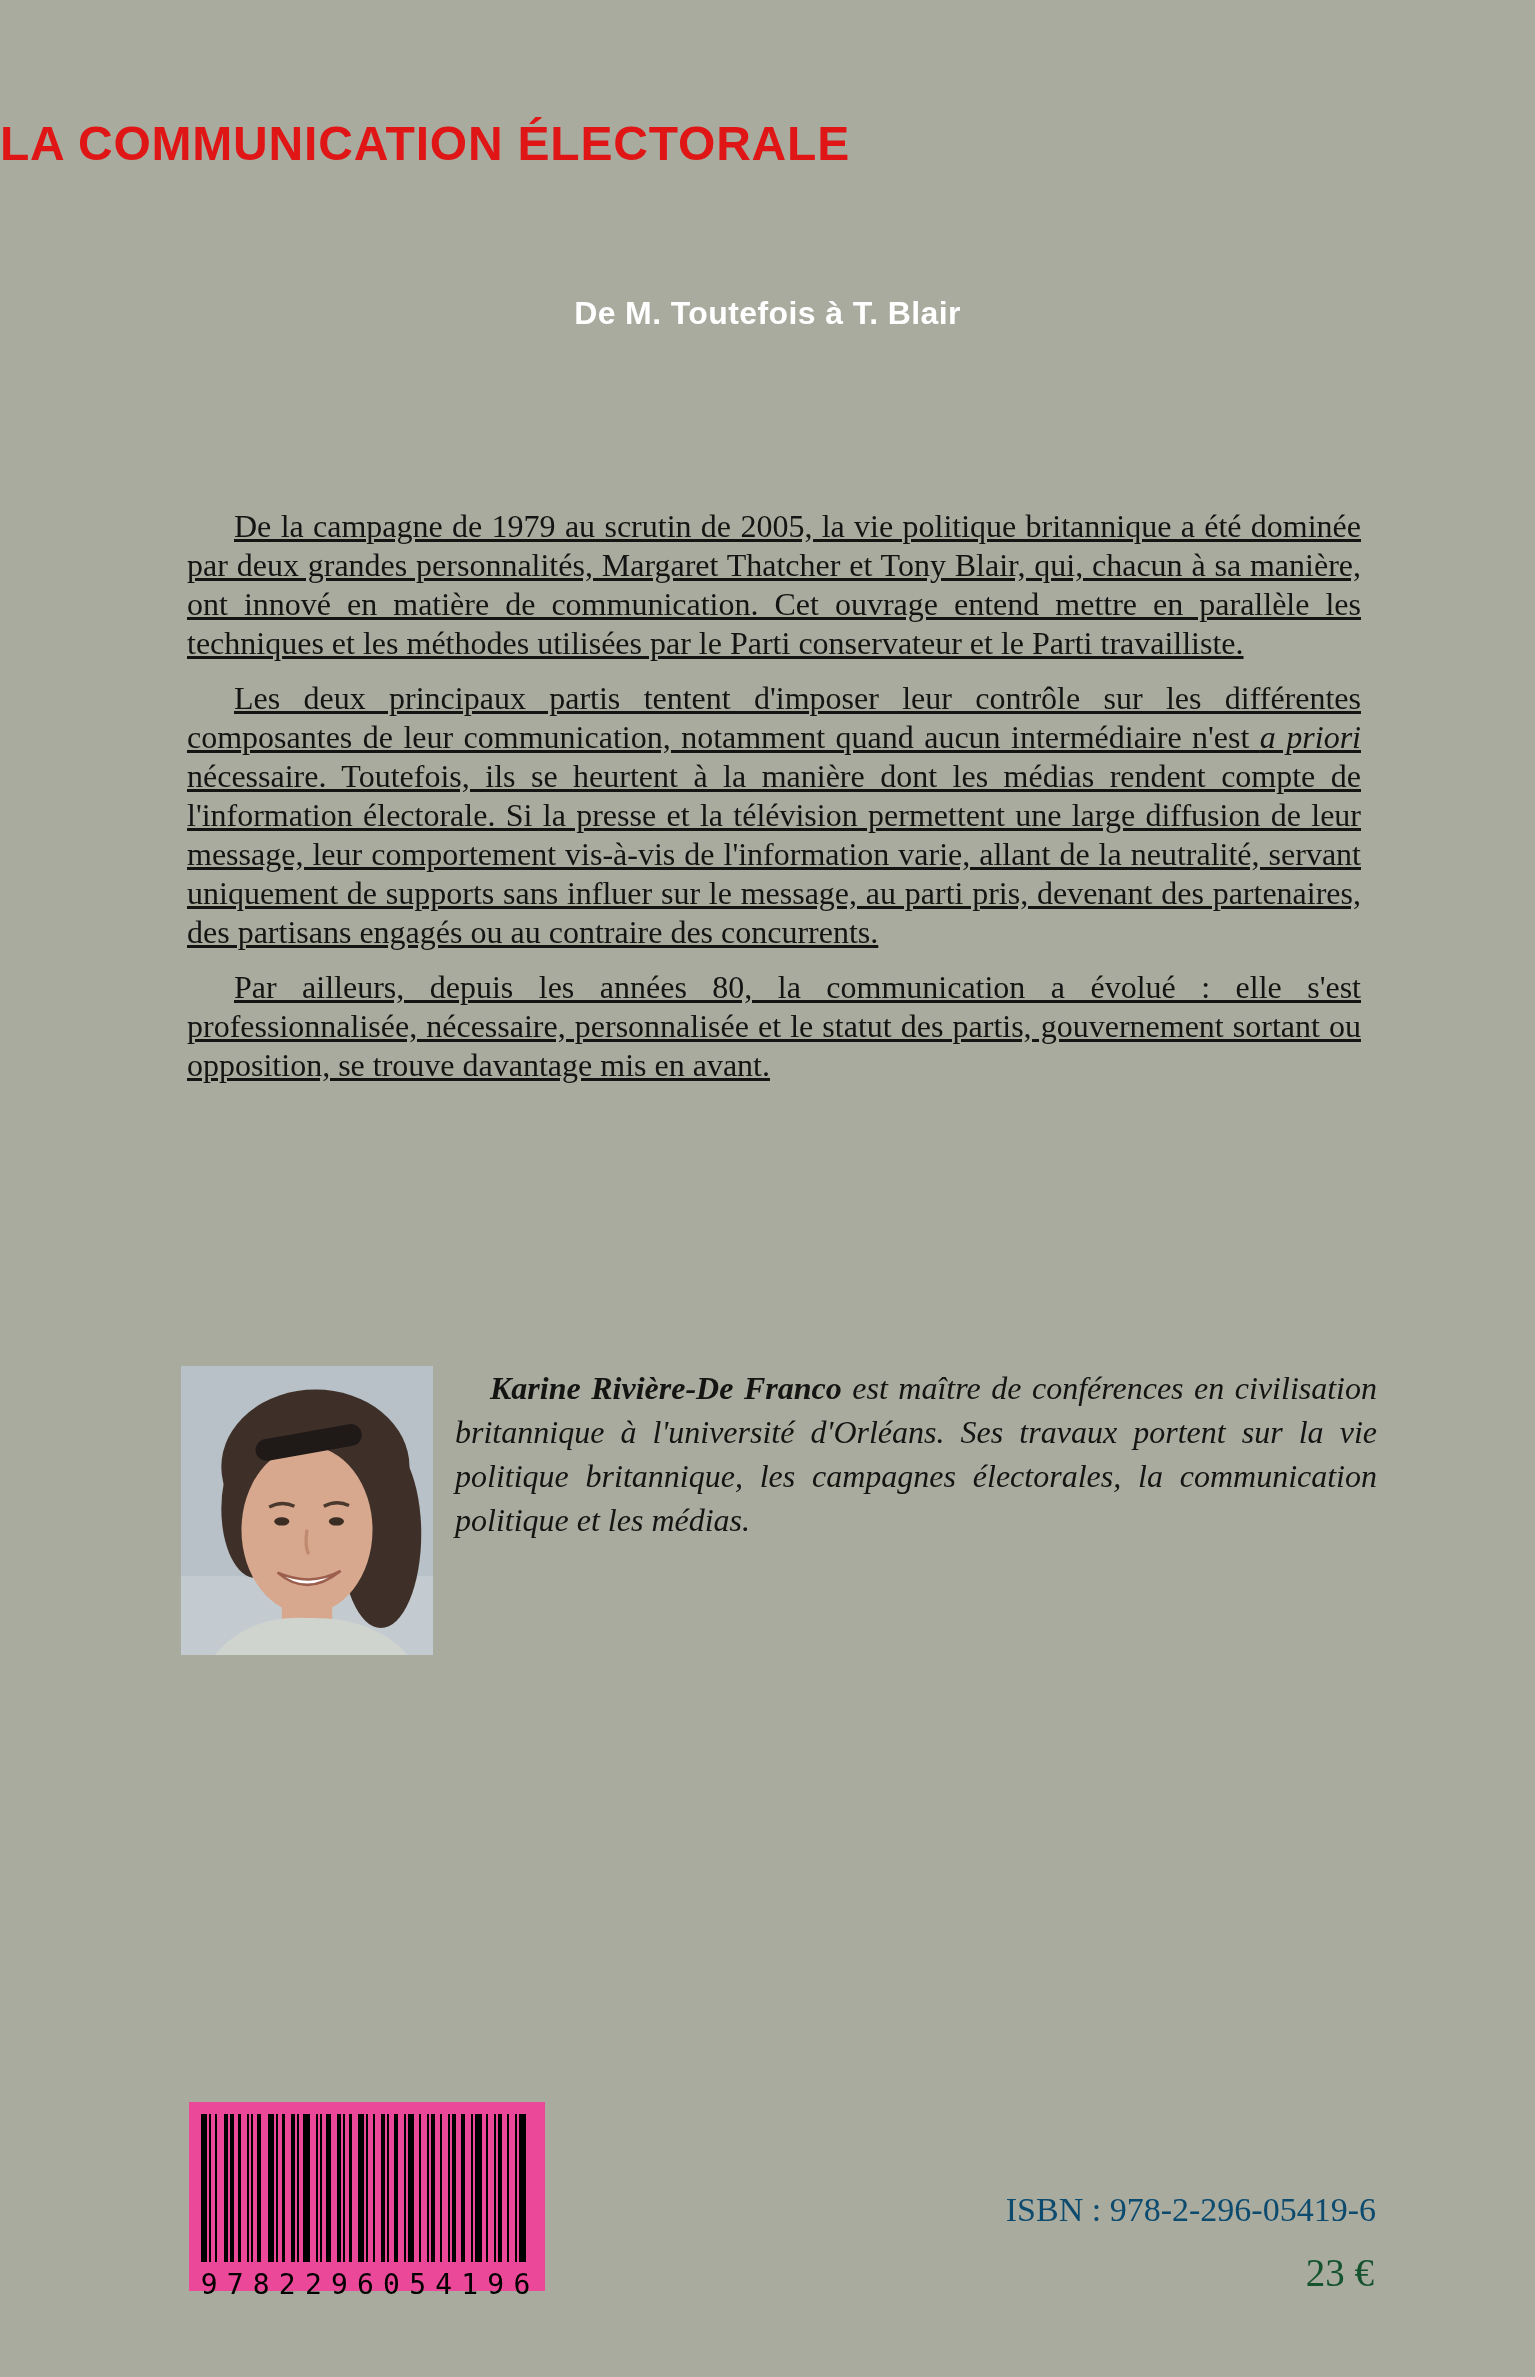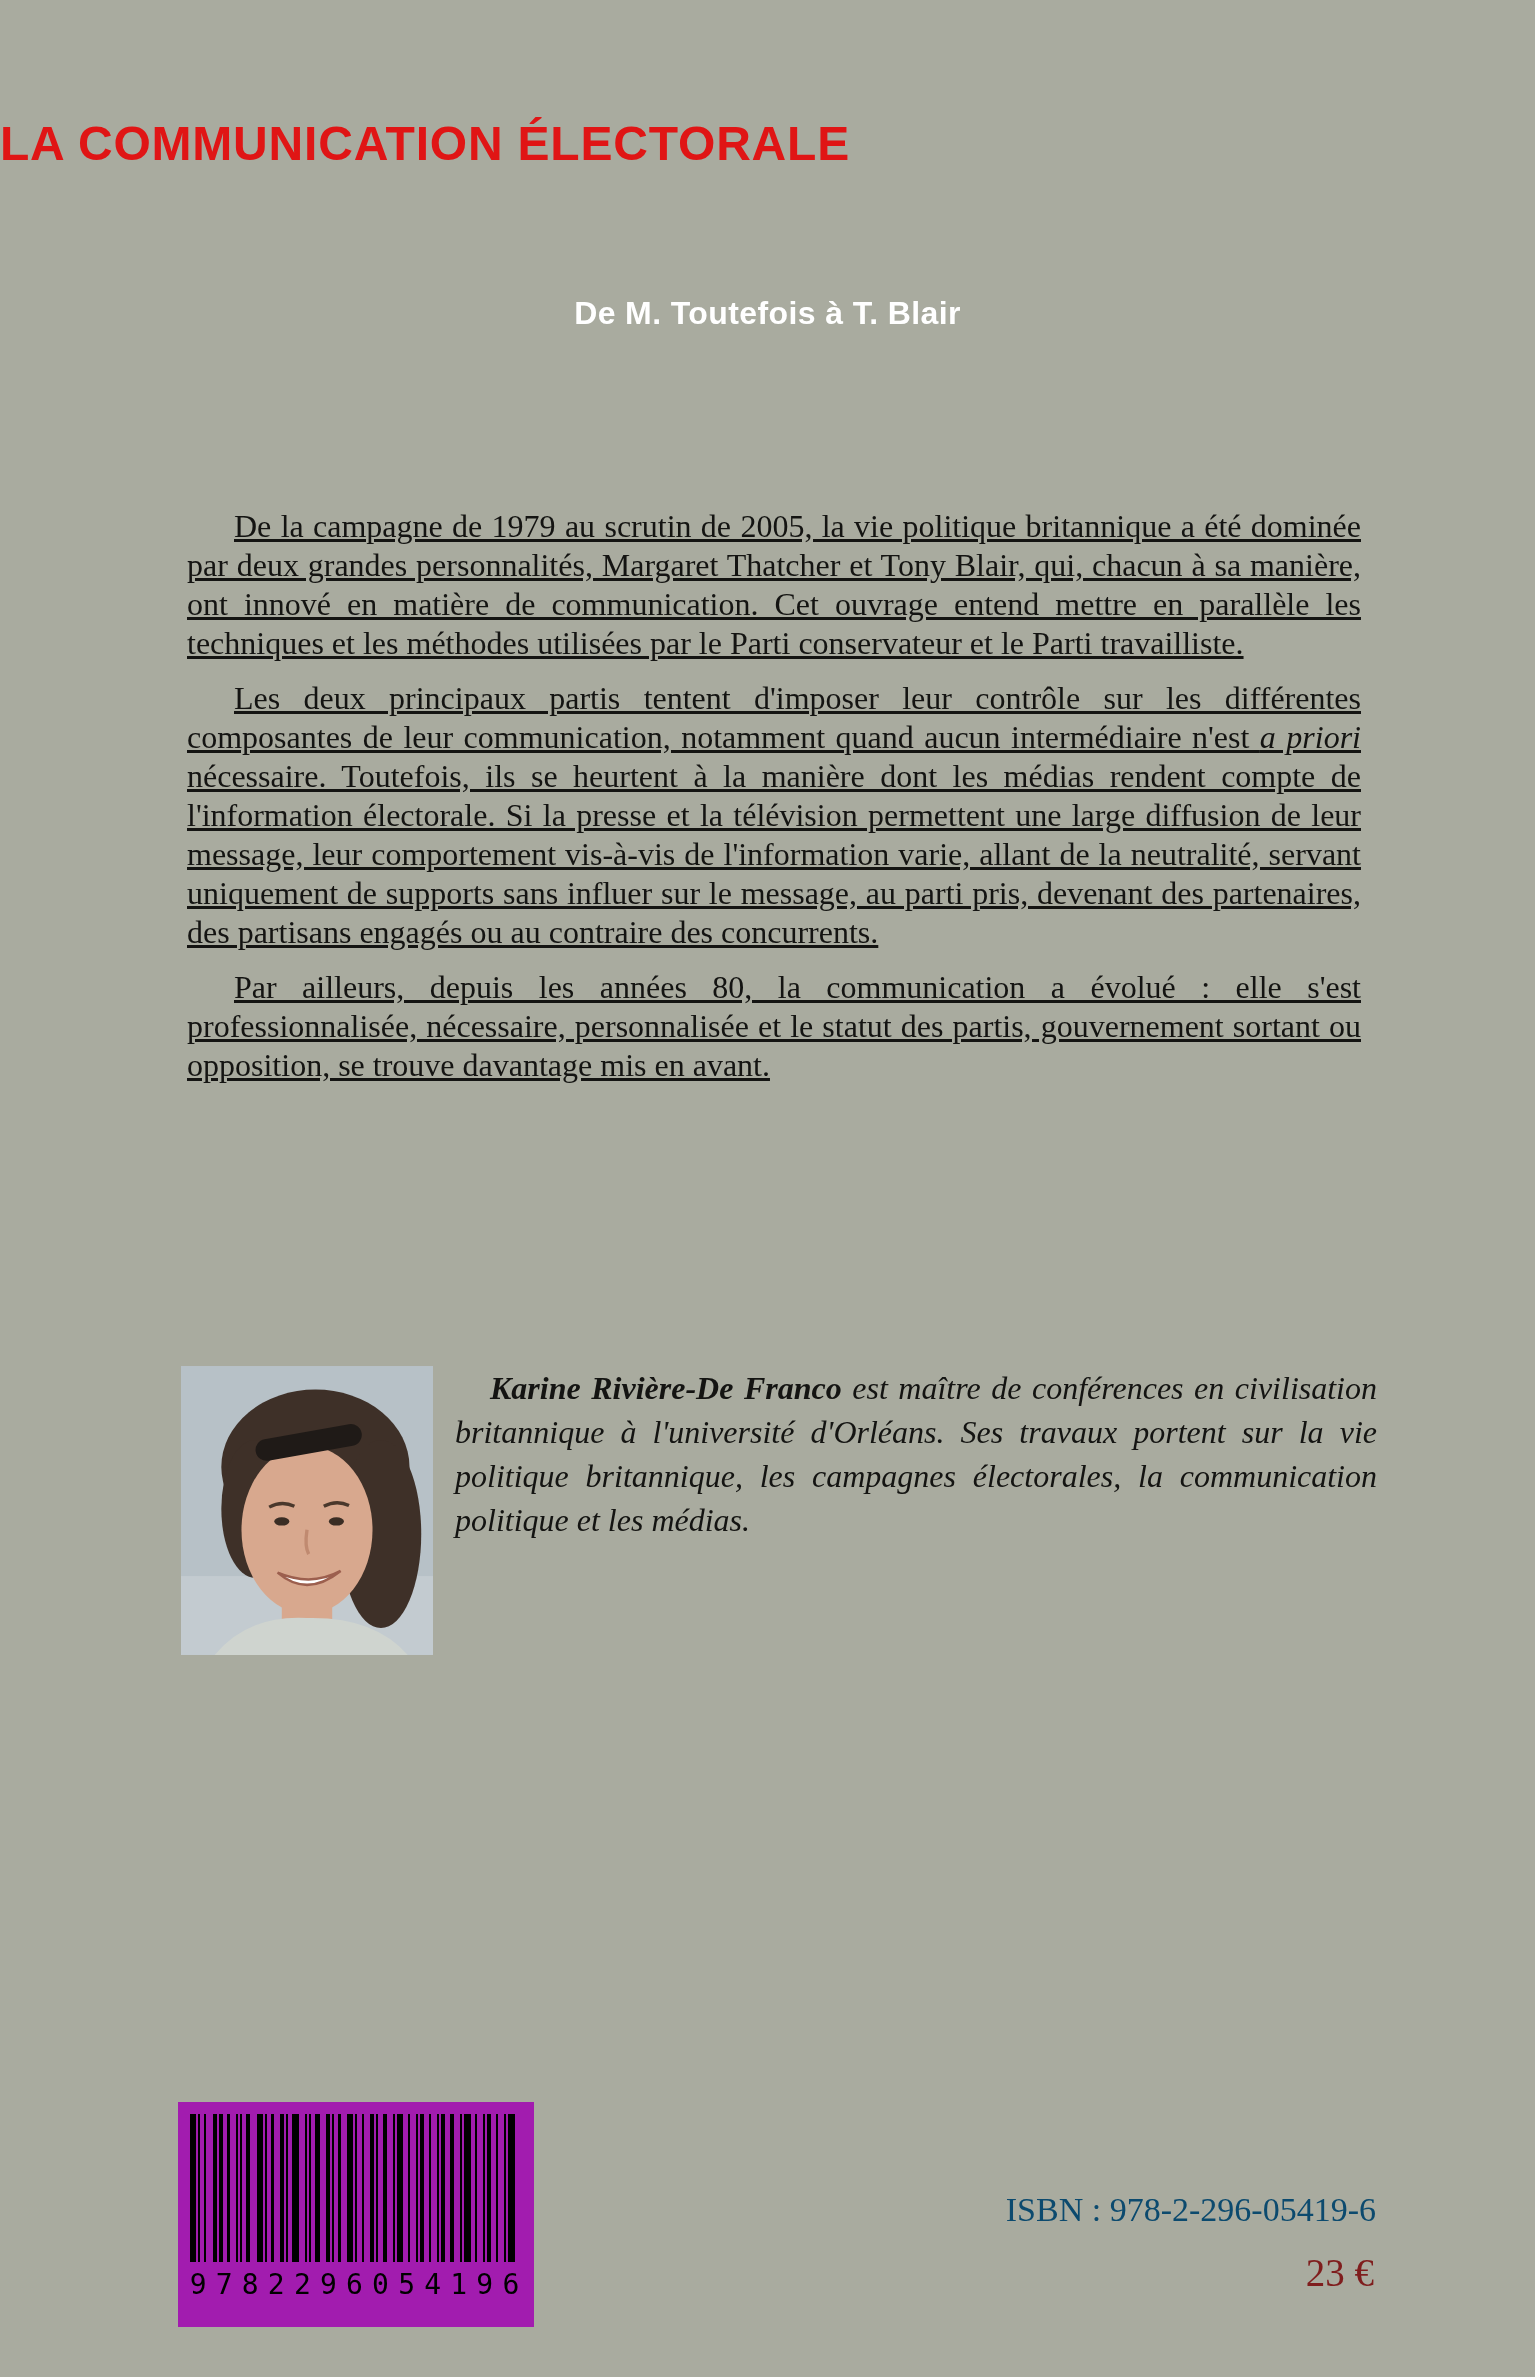--- a/index.html
+++ b/index.html
@@ -48,42 +48,42 @@
   .photo-wrap{flex:0 0 auto;width:252px;height:289px;overflow:hidden;}
   .bio{
     font-style:italic;
     font-size:32px;line-height:44px;
     color:var(--body_text,#141412);
     text-align:justify;text-indent:35px;margin:0;
   }
   .author-name{font-weight:bold;font-style:italic;}
   
   .barcode{
-    position:absolute;left:178px;top:2102px;
-    width:356px;height:225px;
-    background:#a21caf;
+    position:absolute;left:189px;top:2102px;
+    width:356px;height:189px;
+    background:#ec4899;
     box-sizing:border-box;
     padding:11.7px 10px 6.7px 11.7px;
   }
   .bars{display:flex;align-items:flex-start;height:148px;overflow:hidden;}
   .bar{background:#000;height:148px;flex:0 0 auto;}
   .barcode-number{
     font-family:"DejaVu Sans Mono",monospace;
     font-size:28px;letter-spacing:9.2px;
     color:#000;margin-top:6.7px;white-space:nowrap;
   }
   
   .isbn{
     position:absolute;right:159px;top:2191px;
     font-size:34px;color:#0c4a6e;
     font-family:"Liberation Serif",serif;
   }
   .price{
     position:absolute;right:161px;top:2250px;
-    font-size:39px;color:#7f1d1d;
+    font-size:39px;color:#14532d;
     font-family:"Liberation Serif",serif;
     margin-left:25px;
   }
 </style>
 </head>
 <body>
 
 <div class="page">
 
   <div class="title-line title-line1">LA COMMUNICATION ÉLECTORALE</div>

